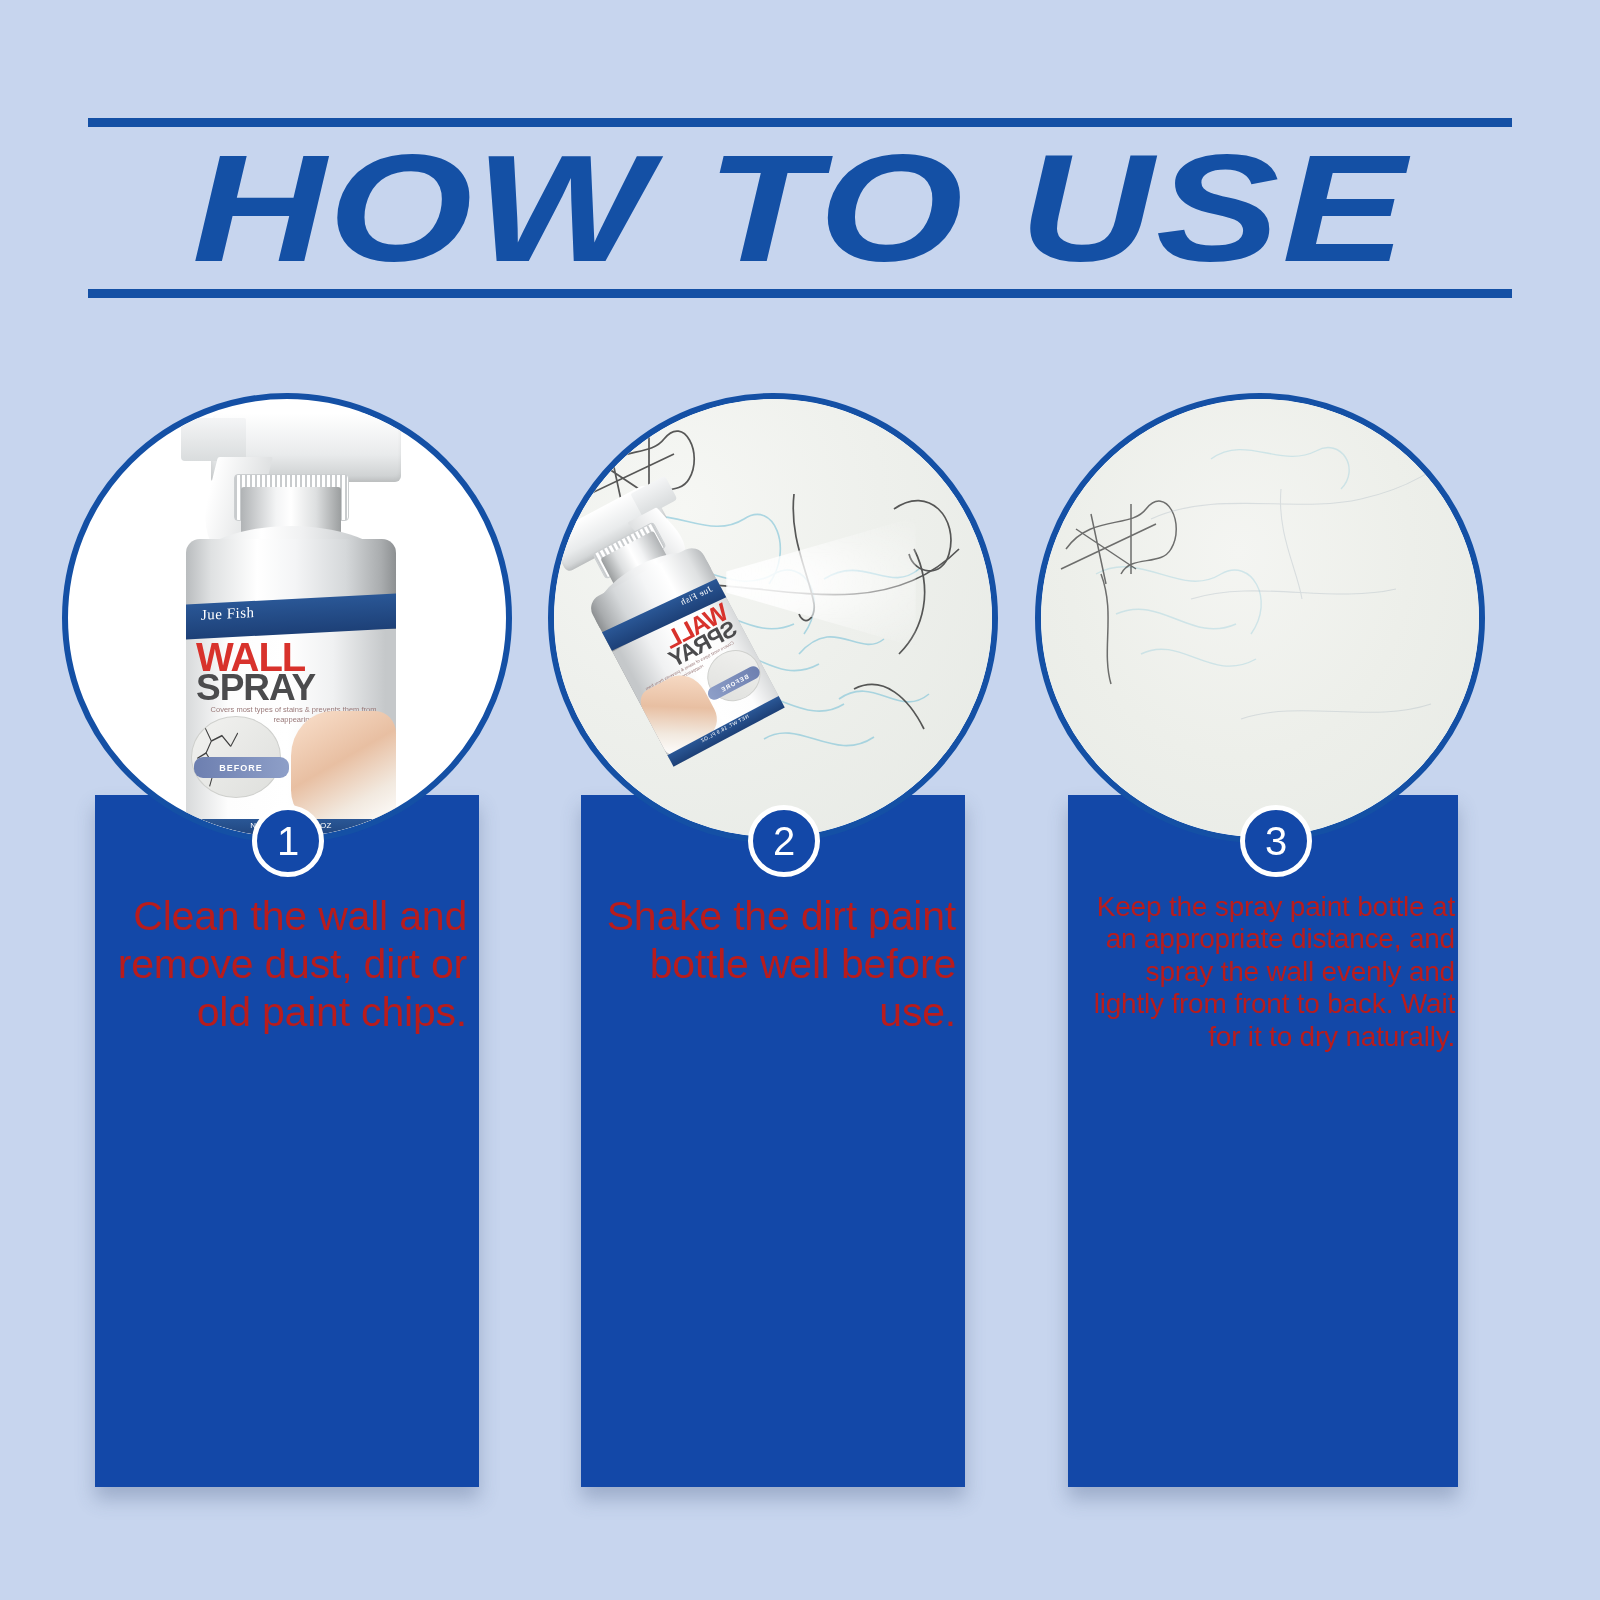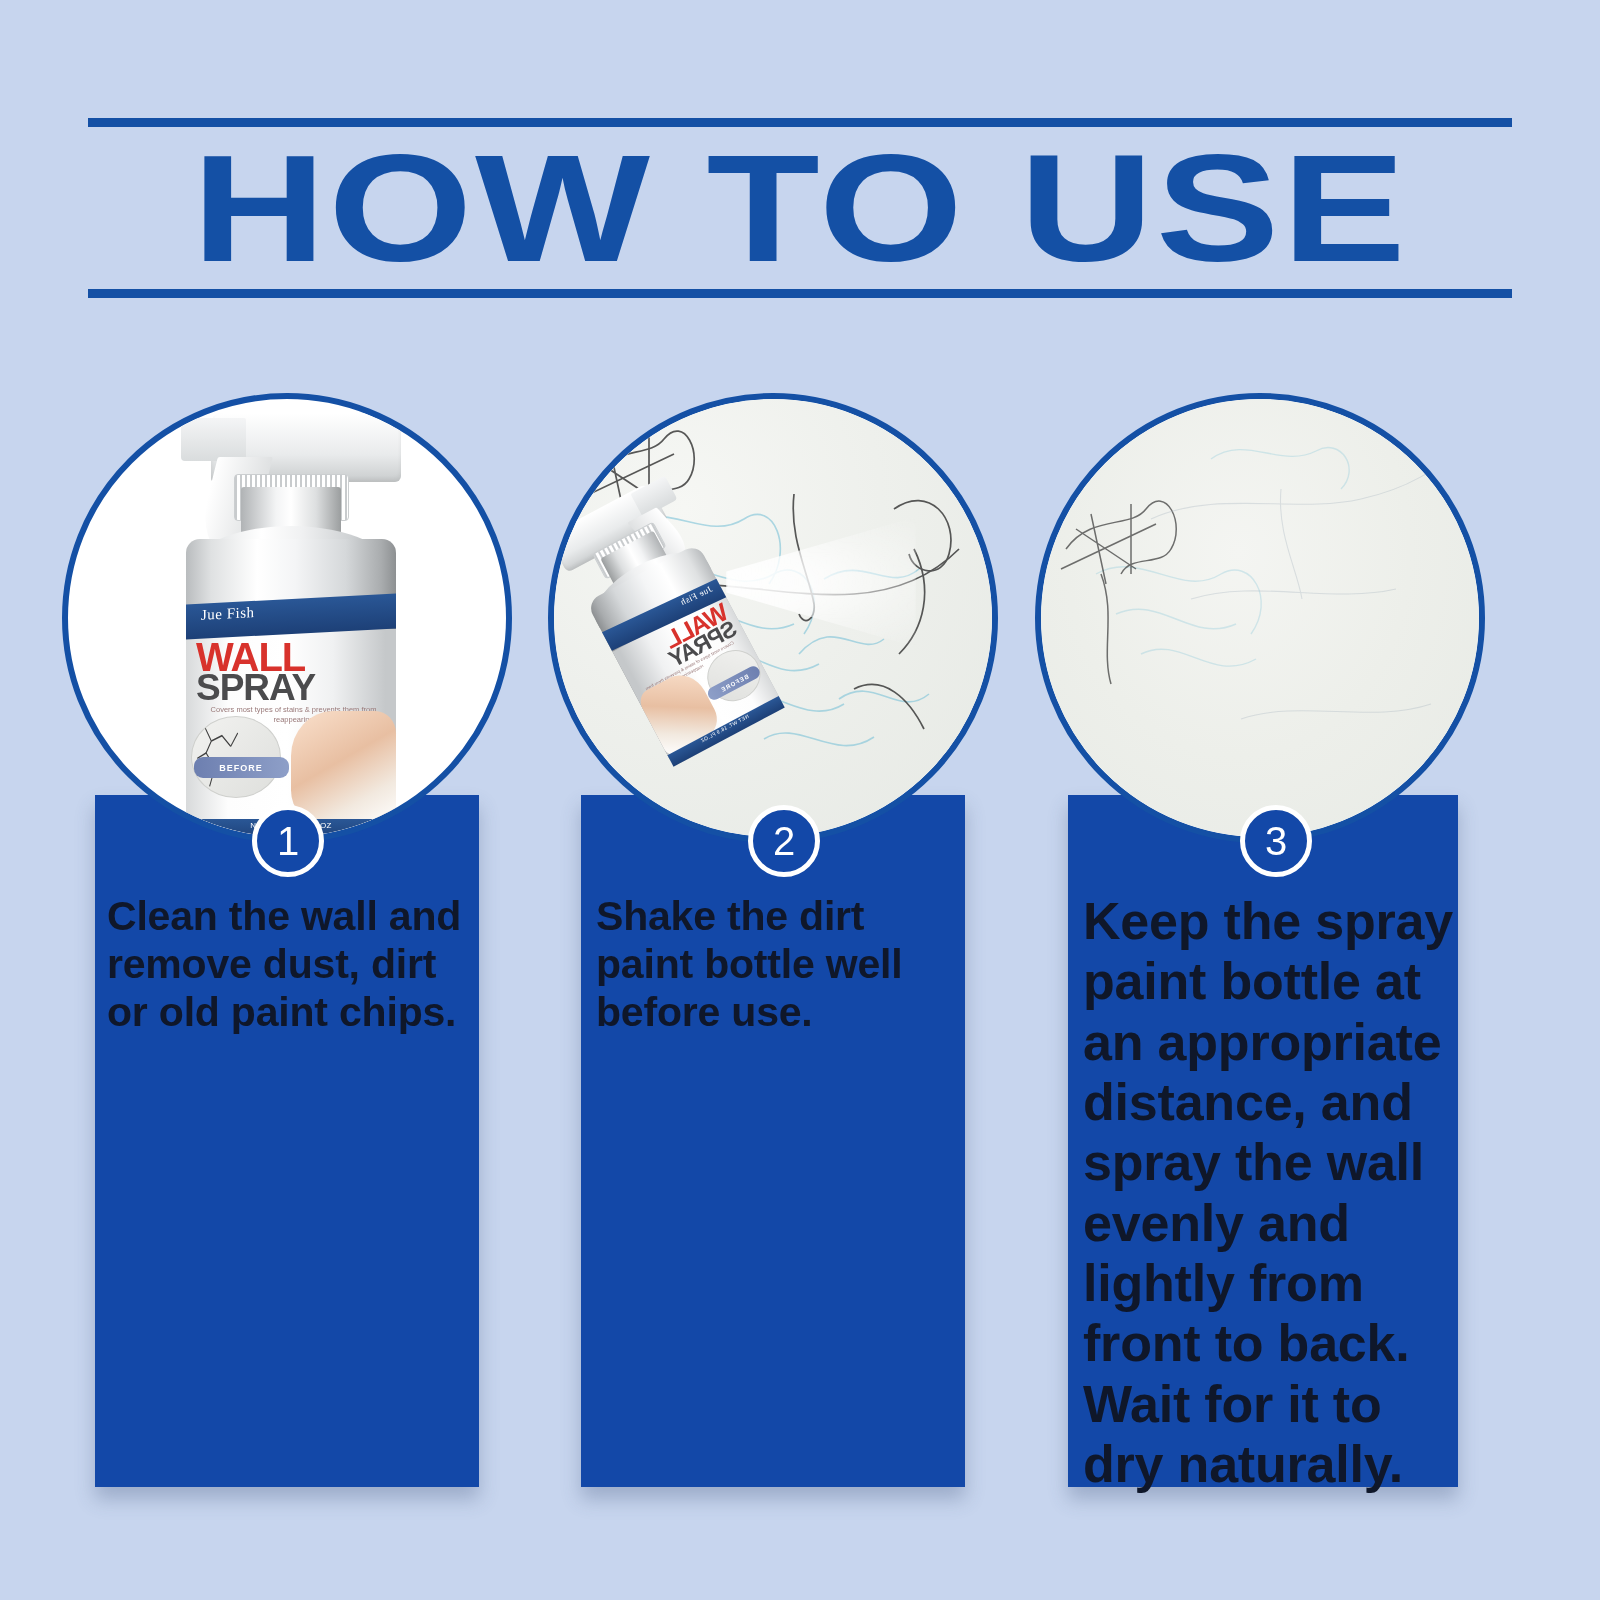--- a/index.html
+++ b/index.html
@@ -6,21 +6,21 @@
   body{
     width:1600px;height:1600px;
     background:#c7d5ee;
     font-family:"Liberation Sans", sans-serif;
     overflow:hidden;
     position:relative;
   }
 
   
   #header{
-    position:absolute;left:88px;top:118px;width:1424px;height:180px;
+    position:absolute;left:88px;top:118px;width:1424px;height:180px;font-style:italic;
   }
   .rule{
     position:absolute;left:0;width:100%;height:9px;background:#1450a5;
   }
   .rule.top{top:0;}
   .rule.bottom{bottom:0;}
   #page-title{
     position:absolute;left:0;top:6px;width:100%;height:168px;
     display:flex;align-items:center;justify-content:center;
     color:#1450a5;
@@ -205,29 +205,28 @@
   #step-1 .badge{left:190px;top:412px;}
   #step-2 .badge{left:200px;top:412px;}
   #step-3 .badge{left:205px;top:412px;}
 
   
   .caption{
     position:absolute;
     top:500px;
     width:360px;
     left:45px;
-    color:#0f172a;
+    color:#b91c1c;
     font-size:41px;
     line-height:1.17;
-    text-align:left;
+    text-align:right;
     letter-spacing:-.2px;
-    font-weight:bold;
   }
   #step-2 .caption{left:48px;top:500px;}
-  #step-3 .caption{left:48px;top:498px;width:372px;font-size:52px;line-height:1.16;}
+  #step-3 .caption{left:48px;top:498px;width:372px;font-size:28px;line-height:1.16;}
 </style>
 </head>
 <body>
 
 <div id="header">
   <div class="rule top"></div>
   <div id="page-title">HOW TO USE</div>
   <div class="rule bottom"></div>
 </div>
 

